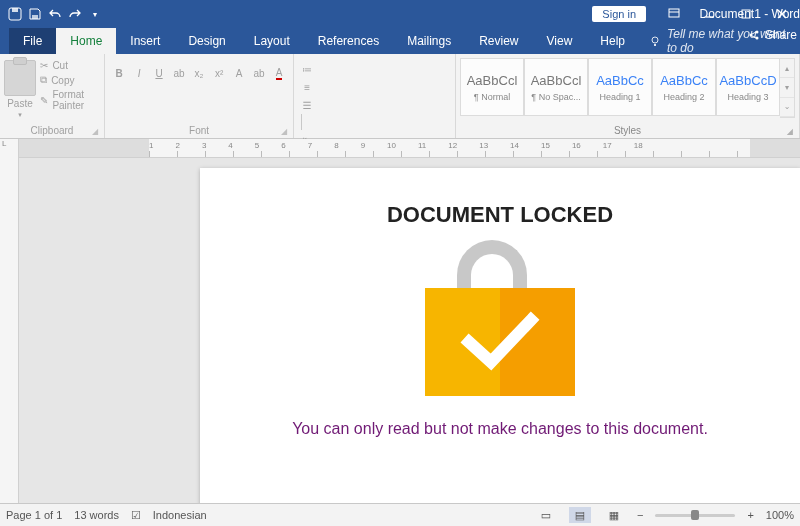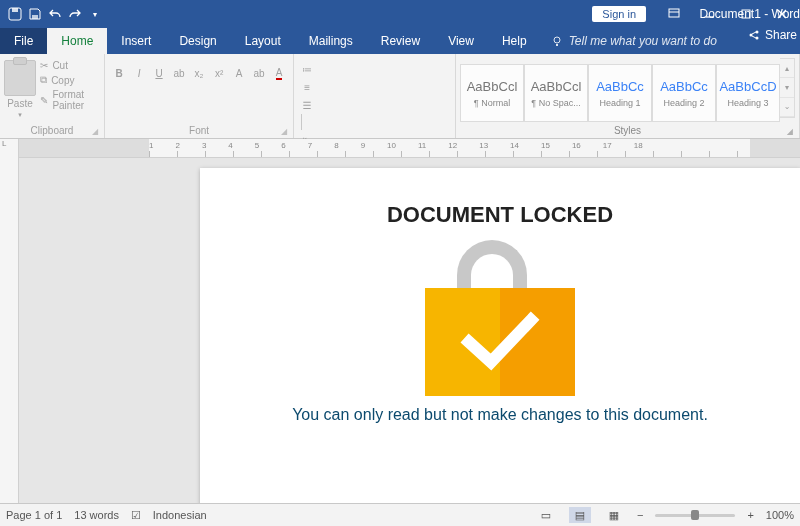--- a/index.html
+++ b/index.html
@@ -7,21 +7,21 @@
 
 .titlebar{height:28px;background:#2b579a;display:flex;align-items:center;color:#fff;position:relative}
 .qat{display:flex;align-items:center;gap:6px;padding-left:8px}
 .qat .ic,.wc .ic{width:14px;height:14px;display:inline-flex;align-items:center;justify-content:center}
 .title{position:absolute;left:0;right:0;text-align:right;font-size:12px;pointer-events:none}
 .tright{position:absolute;right:0;display:flex;align-items:center;gap:0;height:100%}
 .signin{background:#fff;color:#2b579a;font-size:11px;padding:2px 10px;margin-right:10px;border-radius:2px;cursor:pointer}
 .wc{display:flex;height:100%}
 .wc>div{width:36px;display:flex;align-items:center;justify-content:center;cursor:pointer}
 
-.tabs{height:26px;background:#2b579a;display:flex;align-items:stretch;color:#fff;font-size:12px;padding-left:0;position:relative}
+.tabs{height:26px;background:#2b579a;display:flex;align-items:stretch;color:#fff;font-size:12px;padding-left:9px;position:relative}
 .tab{padding:0 14px;display:flex;align-items:center;cursor:pointer}
 .tab.file{background:#1e3f73}
 .tab.active{background:#f3f3f3;color:#15803d}
 .tellme{display:flex;align-items:center;gap:6px;font-style:italic;opacity:.85;padding:0 10px}
 .share{position:absolute;right:3px;display:flex;align-items:center;gap:5px;font-size:12px;cursor:pointer}
 
 .ribbon{height:84px;background:#f3f3f3;border-bottom:1px solid #c8c8c8;display:flex}
 .group{border-right:1px solid #d8d8d8;display:flex;flex-direction:column;padding:2px 4px 0;color:#a0a0a0}
 .group.disabled *{color:#a0a0a0}
 .gbody{flex:1;display:flex;gap:4px;align-items:flex-start}
@@ -40,39 +40,39 @@
 .combo.font{width:90px}
 .combo.size{width:22px}
 .smbtn{width:18px;height:18px;display:flex;align-items:center;justify-content:center;font-size:10px}
 .row2{display:flex;gap:0;margin-top:4px}
 .row2 .smbtn{width:20px}
 
 .para .row,.para .row2{gap:1px}
 .para .smbtn{width:18px}
 
 .styles .gbody{gap:0}
-.style-card{width:62px;height:56px;border:1px solid #dcdcdc;display:flex;flex-direction:column;align-items:center;justify-content:center;background:#fcfcfc;margin-top:8px}
+.style-card{width:62px;height:56px;border:1px solid #dcdcdc;display:flex;flex-direction:column;align-items:center;justify-content:center;background:#fcfcfc;margin-top:2px}
 .style-card .prev{font-size:13px;color:#777}
 .style-card.h .prev{color:#3b82f6}
 .style-card .nm{font-size:9px;margin-top:4px;color:#888}
 .style-nav{width:14px;display:flex;flex-direction:column;border:1px solid #dcdcdc;border-left:none;margin-top:2px;height:58px}
 .style-nav div{flex:1;display:flex;align-items:center;justify-content:center;font-size:8px;border-bottom:1px solid #e4e4e4}
 
 .workspace{flex:1;display:flex;background:#e6e6e6;position:relative;overflow:hidden}
 .vruler{width:18px;background:#f5f5f5;border-right:1px solid #d0d0d0;position:relative}
 .main{flex:1;display:flex;flex-direction:column}
 .hruler{height:18px;background:#f5f5f5;border-bottom:1px solid #d0d0d0;background-image:repeating-linear-gradient(90deg,#bbb 0,#bbb 1px,transparent 1px,transparent 28px);background-position:130px 12px;background-size:28px 6px;background-repeat:repeat-x;font-size:8px;color:#888;position:relative}
 .hruler .marginshade{position:absolute;top:0;bottom:0;background:#ddd}
 .hruler .ms-l{left:0;width:130px}
 .hruler .ms-r{right:0;width:50px}
 .hruler .labels{position:absolute;left:130px;top:2px;display:flex;gap:22px}
 .docwrap{flex:1;overflow:auto;display:flex;justify-content:flex-end;padding:10px 0 0}
 .page{width:600px;min-height:540px;background:#fff;box-shadow:0 1px 4px rgba(0,0,0,.25);padding:28px 50px;box-sizing:border-box;text-align:center}
 .doc-title{font-weight:700;font-size:22px;color:#222;margin:6px 0 18px;font-family:Arial,sans-serif}
-.doc-sub{font-size:16px;color:#0c4a6e;margin-top:8px;line-height:1.4;font-family:Arial,sans-serif}
+.doc-sub{font-size:16px;color:#701a75;margin-top:22px;line-height:1.4;font-family:Arial,sans-serif}
 .lock-graphic{width:150px;height:150px;margin:0 auto;position:relative}
 .shackle{width:70px;height:60px;border:14px solid #c8c8c8;border-bottom:none;border-radius:40px 40px 0 0;position:absolute;top:-6px;left:32px;box-sizing:border-box}
 .body-l{position:absolute;top:42px;left:0;width:75px;height:108px;background:#f7b500}
 .body-r{position:absolute;top:42px;left:75px;width:75px;height:108px;background:#f59e00}
 .chk{position:absolute;top:60px;left:32px;width:86px;height:70px}
 
 .status{height:22px;background:#f3f3f3;border-top:1px solid #c8c8c8;display:flex;align-items:center;font-size:11px;color:#555;padding:0 6px;gap:12px}
 .status .sp{flex:1}
 .status .viewbtn{width:22px;height:16px;display:flex;align-items:center;justify-content:center;cursor:pointer}
 .zoom-slider{width:80px;height:3px;background:#ccc;position:relative;border-radius:2px}
@@ -139,20 +139,21 @@
       </div>
     </div>
   </div>
 
   <div class="tabs">
     <div class="tab file">File</div>
     <div class="tab active">Home</div>
     <div class="tab">Insert</div>
     <div class="tab">Design</div>
     <div class="tab">Layout</div>
+    <div class="tab">References</div>
     <div class="tab">Mailings</div>
     <div class="tab">Review</div>
     <div class="tab">View</div>
     <div class="tab">Help</div>
     <div class="tellme">
       <span>
           <svg width="12" height="12" viewBox="0 0 12 12">
             <circle cx="6" cy="5" r="3" fill="none" stroke="#fff"></circle>
             <path d="M5 9h2v2H5z" fill="#fff"></path>
           </svg>

